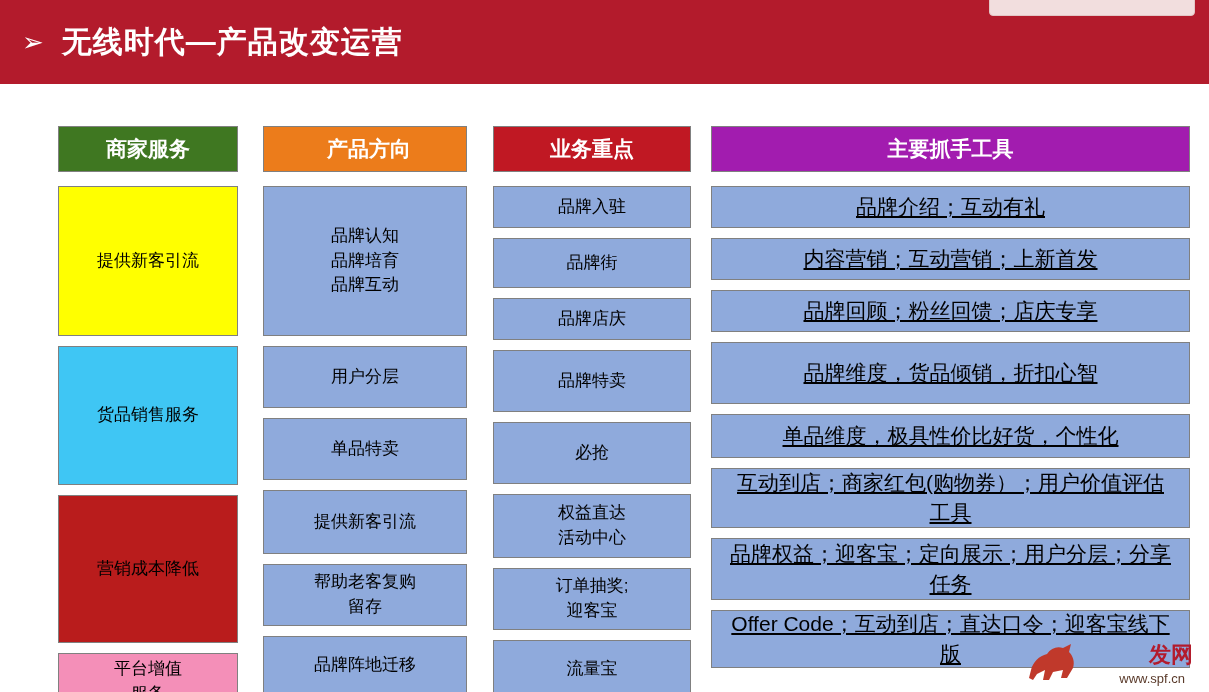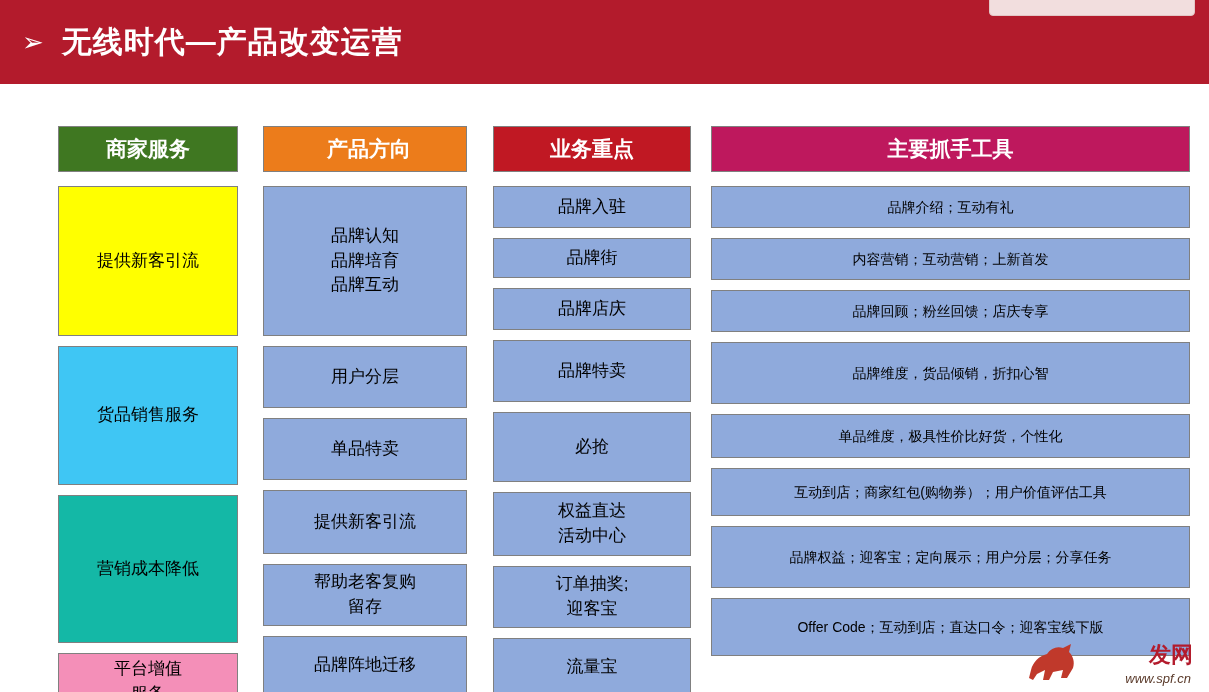--- a/index.html
+++ b/index.html
@@ -64,21 +64,21 @@
     align-items: center;
     justify-content: center;
     color: #ffffff;
     font-size: 21px;
     font-weight: bold;
     border: 1px solid #808080;
   }
   .ch-green  { background: #3f7721; }
   .ch-orange { background: #ec7c1b; padding-left: 8px; }
   .ch-red    { background: #c01823; }
-  .ch-lgreen { background: #be185d; }
+  .ch-lgreen { background: #a21caf; }
 
   
   .col-1 { width: 180px; margin-right: 25px; }
   .col-2 { width: 204px; margin-right: 26px; }
   .col-3 { width: 198px; margin-right: 20px; }
   .col-4 { width: 479px; }
 
   .columns {
     display: flex;
     margin-top: 14px;
@@ -93,39 +93,38 @@
     text-align: center;
     font-size: 17px;
     color: #000000;
     line-height: 1.45;
     padding: 4px 18px;
     margin-bottom: 10px;
   }
   .cell.blue { background: #8faadc; }
   .cell.yellow { background: #ffff00; }
   .cell.cyan   { background: #3fc6f4; text-align: center; }
-  .cell.amber  { background: #14b8a6; }
+  .cell.amber  { background: #b91c1c; }
   .cell.pink   { background: #f48fb8; }
 
-  .c4 { font-size: 14px; }
+  .c4 { font-size: 21px; text-decoration: underline; }
 
   
   .watermark {
     position: absolute;
     right: 12px; bottom: 4px;
     width: 170px; height: 56px;
     pointer-events: none;
   }
   .wm-text {
     position: absolute;
-    right: 6px; bottom: 2px;
+    right: 12px; bottom: 2px;
     color: #5a3a2a;
     font-size: 13px;
     font-family: "Liberation Sans", sans-serif;
-    font-style: italic;
   }
   .wm-cn {
     position: absolute;
     right: 4px; bottom: 18px;
     color: #b31b2c;
     font-size: 22px;
     font-weight: bold;
   }
   .wm-horse {
     position: absolute;
@@ -166,36 +165,36 @@
         <div class="cell blue" style="height:150px">品牌认知<br>品牌培育<br>品牌互动</div>
         <div class="cell blue" style="height:62px">用户分层</div>
         <div class="cell blue" style="height:62px">单品特卖</div>
         <div class="cell blue" style="height:64px">提供新客引流</div>
         <div class="cell blue" style="height:62px">帮助老客复购<br>留存</div>
         <div class="cell blue" style="height:58px">品牌阵地迁移</div>
       </div>
 
       <div class="col-3">
         <div class="cell blue" style="height:42px">品牌入驻</div>
-        <div class="cell blue" style="height:40px">品牌街</div>
+        <div class="cell blue" style="height:50px">品牌街</div>
         <div class="cell blue" style="height:42px">品牌店庆</div>
         <div class="cell blue" style="height:62px">品牌特卖</div>
-        <div class="cell blue" style="height:70px">必抢</div>
+        <div class="cell blue" style="height:62px">必抢</div>
         <div class="cell blue" style="height:64px">权益直达<br>活动中心</div>
         <div class="cell blue" style="height:62px">订单抽奖;<br>迎客宝</div>
         <div class="cell blue" style="height:58px">流量宝</div>
       </div>
 
       <div class="col-4">
         <div class="cell blue c4" style="height:42px">品牌介绍；互动有礼</div>
         <div class="cell blue c4" style="height:42px">内容营销；互动营销；上新首发</div>
         <div class="cell blue c4" style="height:42px">品牌回顾；粉丝回馈；店庆专享</div>
         <div class="cell blue c4" style="height:62px">品牌维度，货品倾销，折扣心智</div>
         <div class="cell blue c4" style="height:44px">单品维度，极具性价比好货，个性化</div>
-        <div class="cell blue c4" style="height:48px">互动到店；商家红包(购物券）；用户价值评估工具</div>
+        <div class="cell blue c4" style="height:60px">互动到店；商家红包(购物券）；用户价值评估工具</div>
         <div class="cell blue c4" style="height:62px">品牌权益；迎客宝；定向展示；用户分层；分享任务</div>
         <div class="cell blue c4" style="height:58px">Offer Code；互动到店；直达口令；迎客宝线下版</div>
       </div>
 
     </div>
   </div>
 
   <div class="watermark">
     <svg class="wm-horse" viewBox="0 0 52 42">
       <path d="M4 30 C6 22, 12 16, 20 14 C24 8, 30 6, 36 8 L44 4 L42 12 C46 16, 48 22, 46 28 L40 38 L34 38 L36 30 L26 32 L22 40 L16 40 L18 30 L10 34 L6 40 L2 38 Z" fill="#c0392b"></path>

